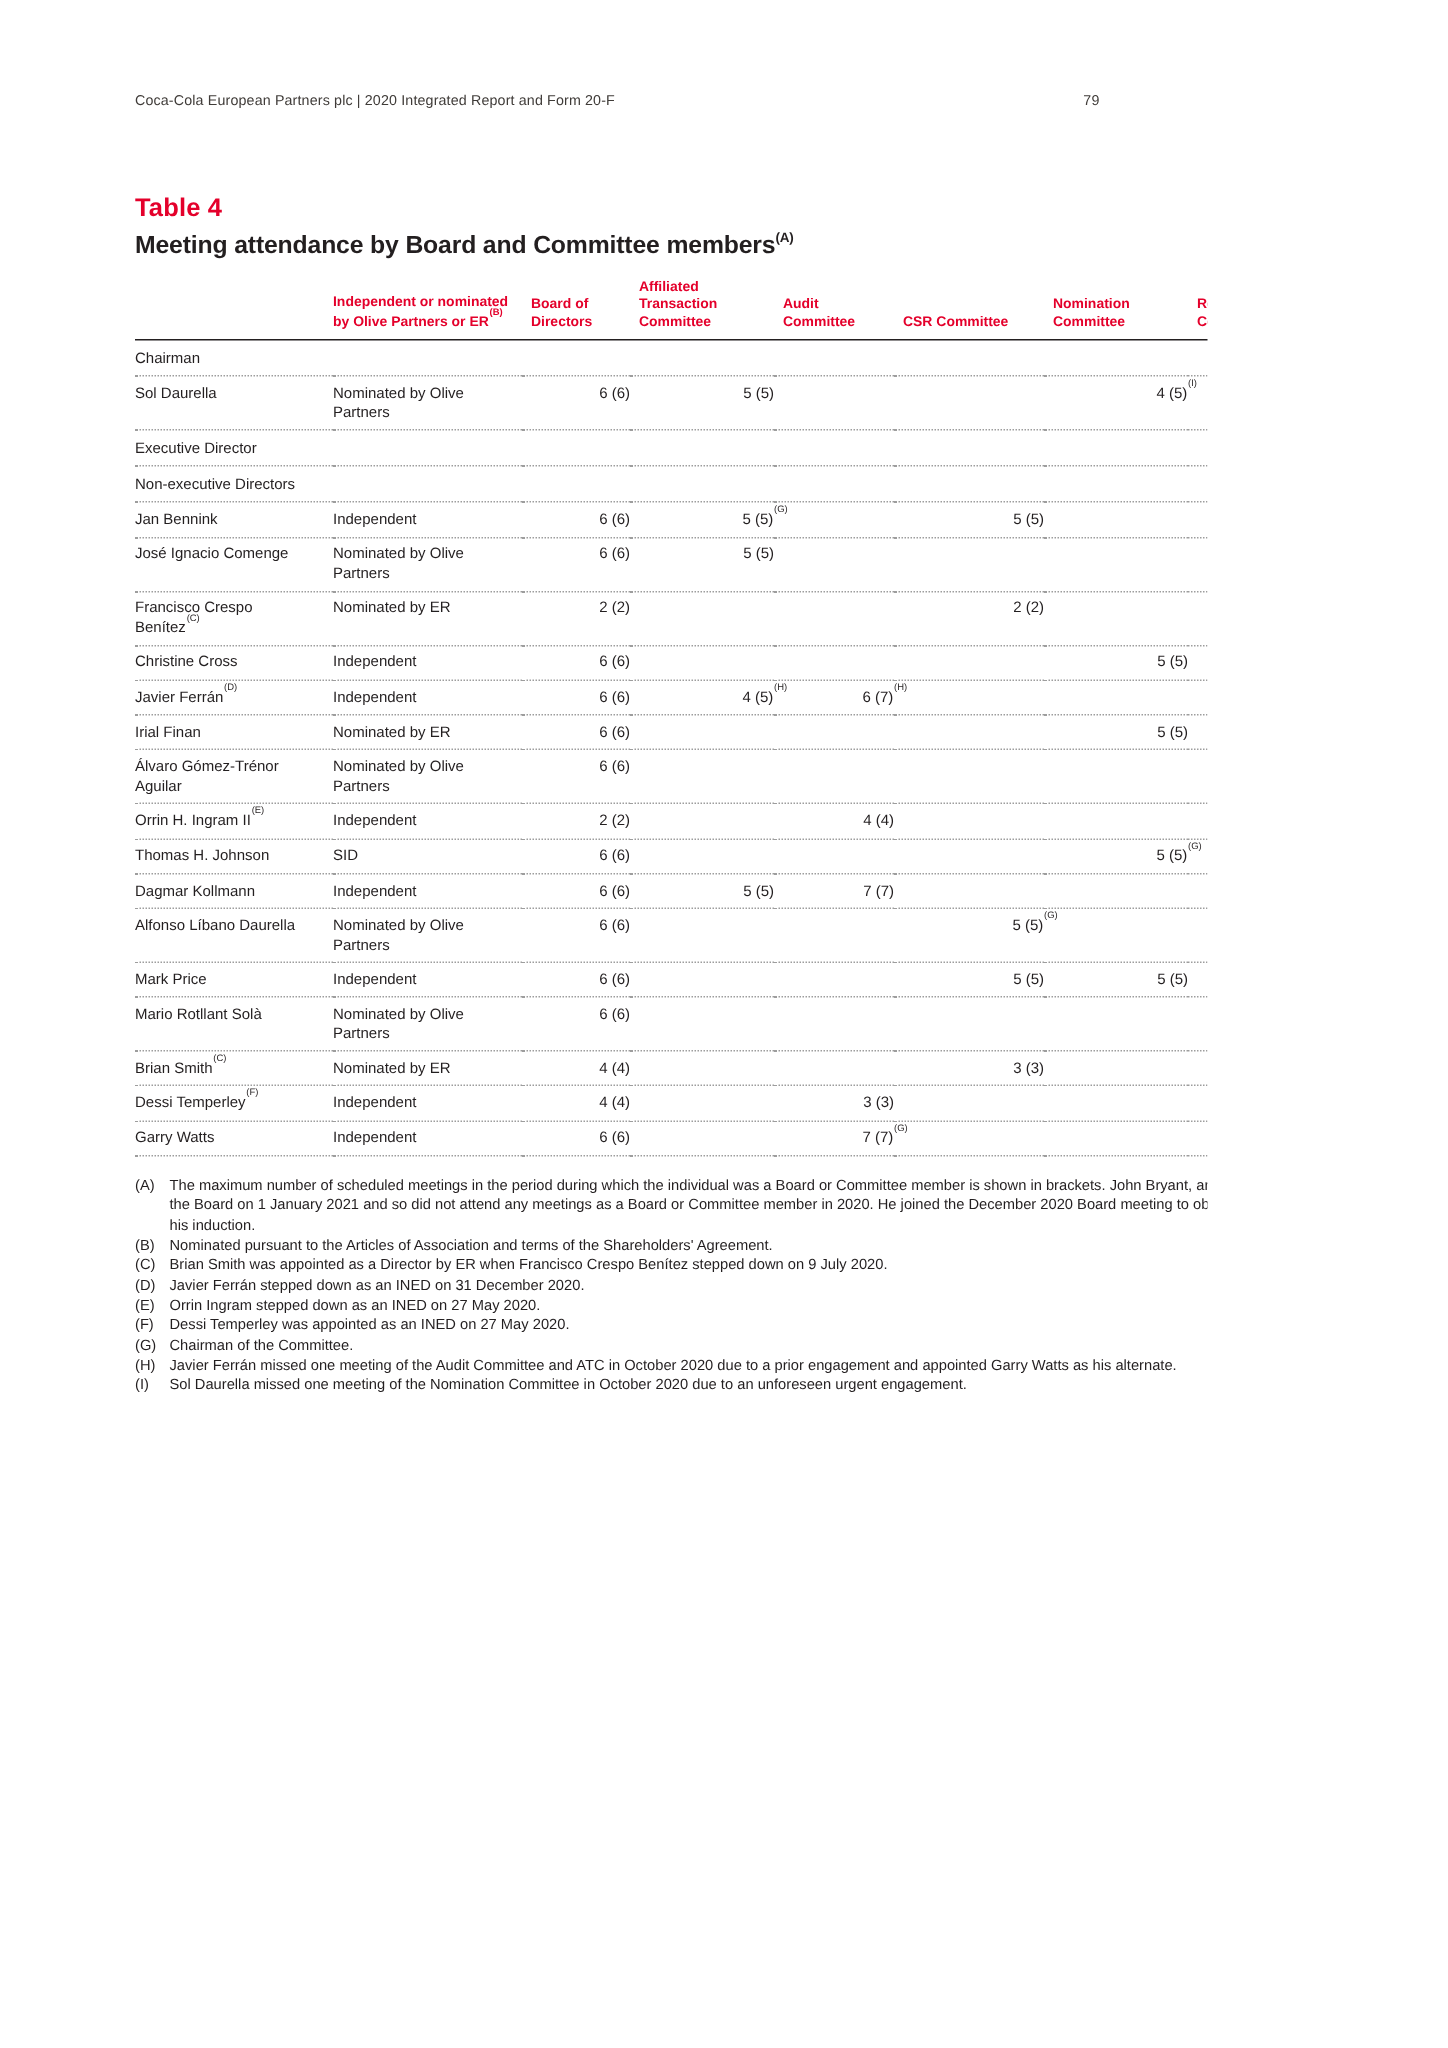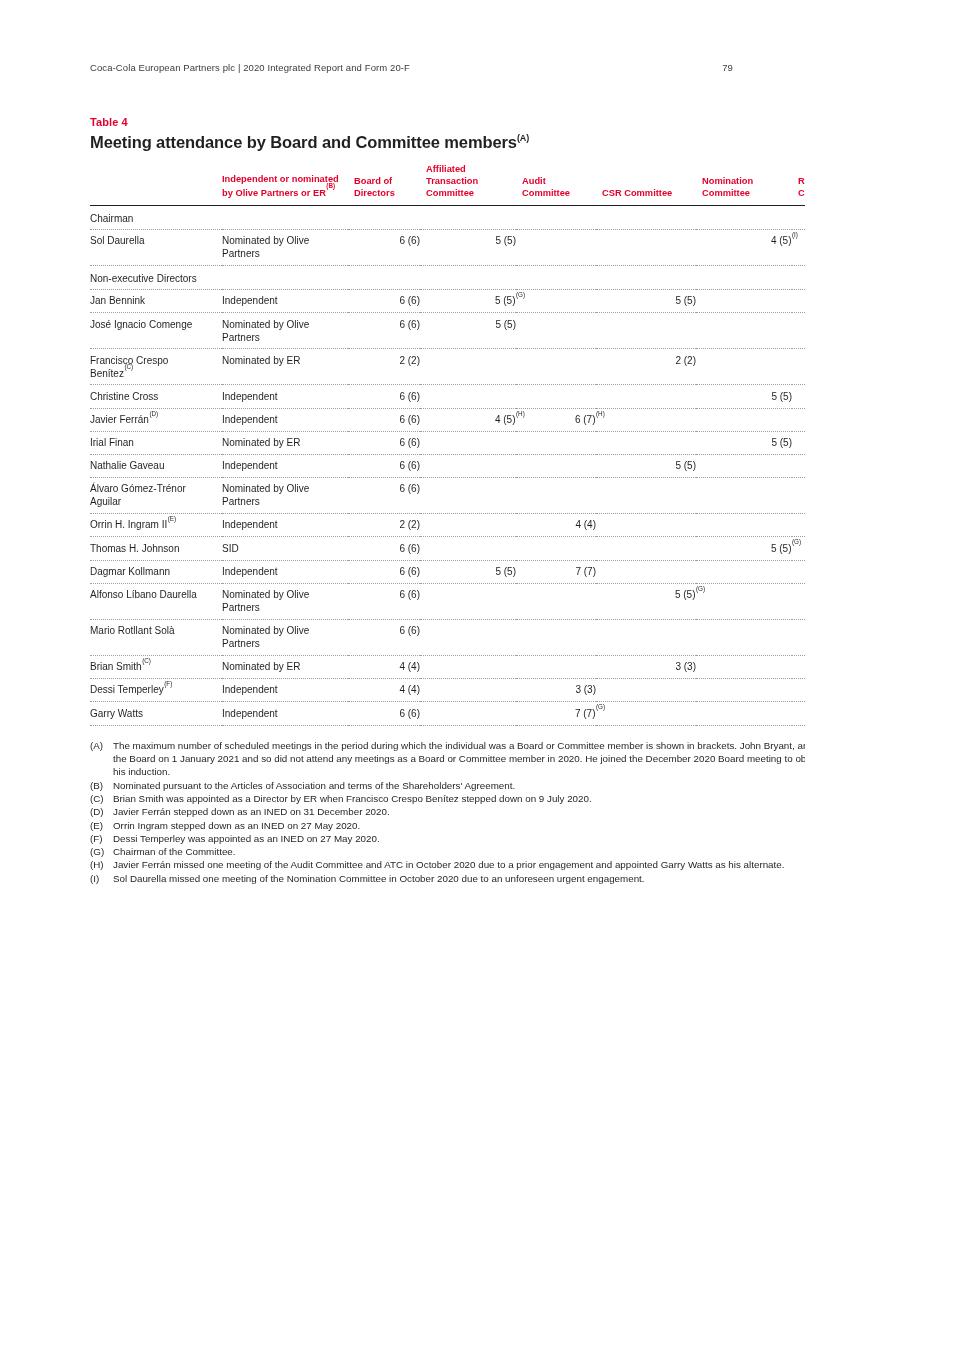--- a/index.html
+++ b/index.html
@@ -7,21 +7,21 @@
   body { font-family:"Liberation Sans", sans-serif; color:#231f20; }
   .page {
     width:805px; height:1365px; background:#ffffff; position:relative;
     padding:62px 72px 40px 90px; overflow:hidden;
   }
   .page-header {
     display:flex; justify-content:space-between; align-items:baseline;
     font-size:9.5px; color:#3f3b38; letter-spacing:0.1px;
   }
   .table-label {
-    margin-top:43px; color:#e4002b; font-weight:700; font-size:11px; letter-spacing:0.1px;
+    margin-top:56px; color:#e4002b; font-weight:700; font-size:17px; letter-spacing:0.1px;
   }
   .doc-title {
     margin-top:5px; font-size:16.5px; font-weight:700; letter-spacing:-0.1px; color:#231f20;
   }
   .doc-title sup { font-size:9px; font-weight:700; position:relative; top:-1px; }
 
   table.attendance { width:803px; border-collapse:collapse; margin-top:12px; table-layout:fixed; }
   th {
     color:#e4002b; font-size:9.3px; font-weight:700; line-height:1.28;
     vertical-align:bottom; padding:0 0 5px 6px; text-align:left;
@@ -96,20 +96,25 @@
           <td class="status">Nominated by Olive Partners</td>
           <td class="num">6 (6)</td>
           <td class="num">5 (5)</td>
           <td class="num"></td>
           <td class="num"></td>
           <td class="num">4 (5)<sup class="cell-sup">(I)</sup></td>
           <td class="num"></td>
         </tr>
         <tr class="section-row">
           <td colspan="8">
+            <div class="section-label">Executive Director</div>
+          </td>
+        </tr>
+        <tr class="section-row">
+          <td colspan="8">
             <div class="section-label">Non-executive Directors</div>
           </td>
         </tr>
         <tr class="member-row">
           <td class="name">Jan Bennink</td>
           <td class="status">Independent</td>
           <td class="num">6 (6)</td>
           <td class="num">5 (5)<sup class="cell-sup">(G)</sup></td>
           <td class="num"></td>
           <td class="num">5 (5)</td>
@@ -160,30 +165,20 @@
           <td class="name">Irial Finan</td>
           <td class="status">Nominated by ER</td>
           <td class="num">6 (6)</td>
           <td class="num"></td>
           <td class="num"></td>
           <td class="num"></td>
           <td class="num">5 (5)</td>
           <td class="num">6 (6)</td>
         </tr>
         <tr class="member-row">
-          <td class="name">Nathalie Gaveau</td>
-          <td class="status">Independent</td>
-          <td class="num">6 (6)</td>
-          <td class="num"></td>
-          <td class="num"></td>
-          <td class="num">5 (5)</td>
-          <td class="num"></td>
-          <td class="num"></td>
-        </tr>
-        <tr class="member-row">
           <td class="name">Álvaro Gómez-Trénor Aguilar</td>
           <td class="status">Nominated by Olive Partners</td>
           <td class="num">6 (6)</td>
           <td class="num"></td>
           <td class="num"></td>
           <td class="num"></td>
           <td class="num"></td>
           <td class="num"></td>
         </tr>
         <tr class="member-row">
@@ -217,20 +212,30 @@
           <td class="num"></td>
         </tr>
         <tr class="member-row">
           <td class="name">Alfonso Líbano Daurella</td>
           <td class="status">Nominated by Olive Partners</td>
           <td class="num">6 (6)</td>
           <td class="num"></td>
           <td class="num"></td>
           <td class="num">5 (5)<sup class="cell-sup">(G)</sup></td>
           <td class="num"></td>
+          <td class="num"></td>
+        </tr>
+        <tr class="member-row">
+          <td class="name">Mark Price</td>
+          <td class="status">Independent</td>
+          <td class="num">6 (6)</td>
+          <td class="num"></td>
+          <td class="num"></td>
+          <td class="num">5 (5)</td>
+          <td class="num">5 (5)</td>
           <td class="num"></td>
         </tr>
         <tr class="member-row">
           <td class="name">Mario Rotllant Solà</td>
           <td class="status">Nominated by Olive Partners</td>
           <td class="num">6 (6)</td>
           <td class="num"></td>
           <td class="num"></td>
           <td class="num"></td>
           <td class="num"></td>

